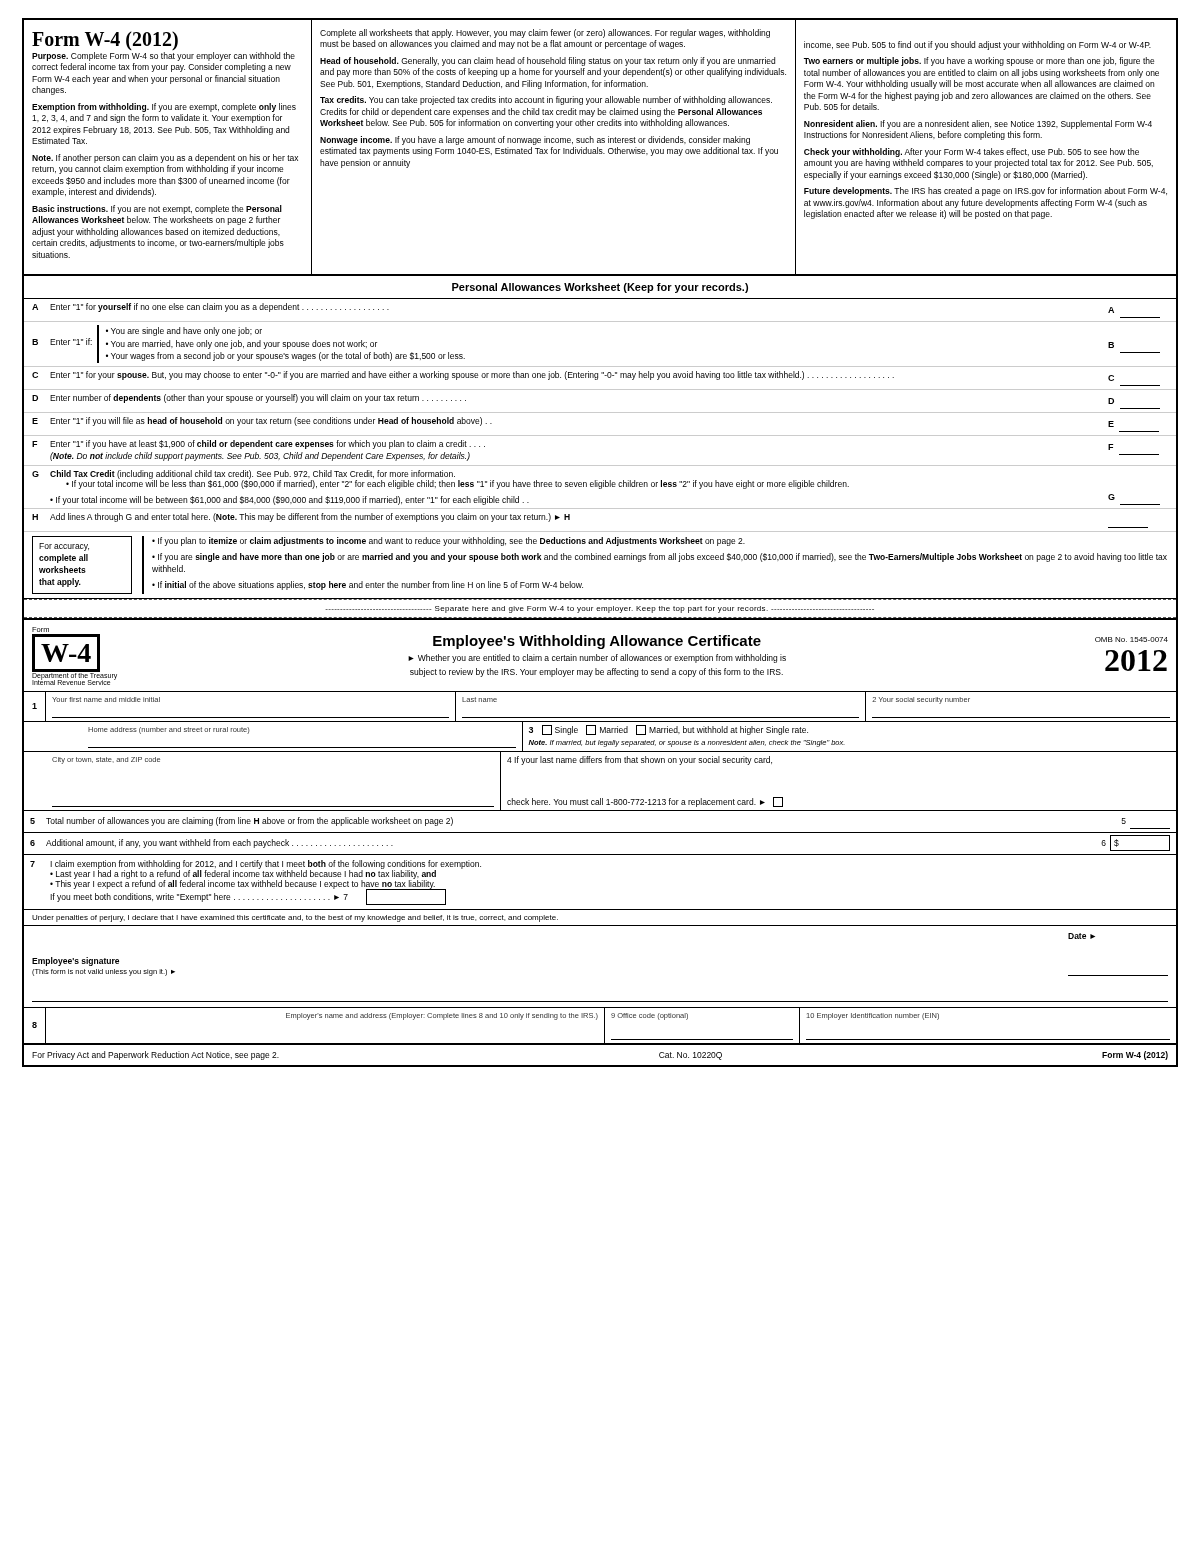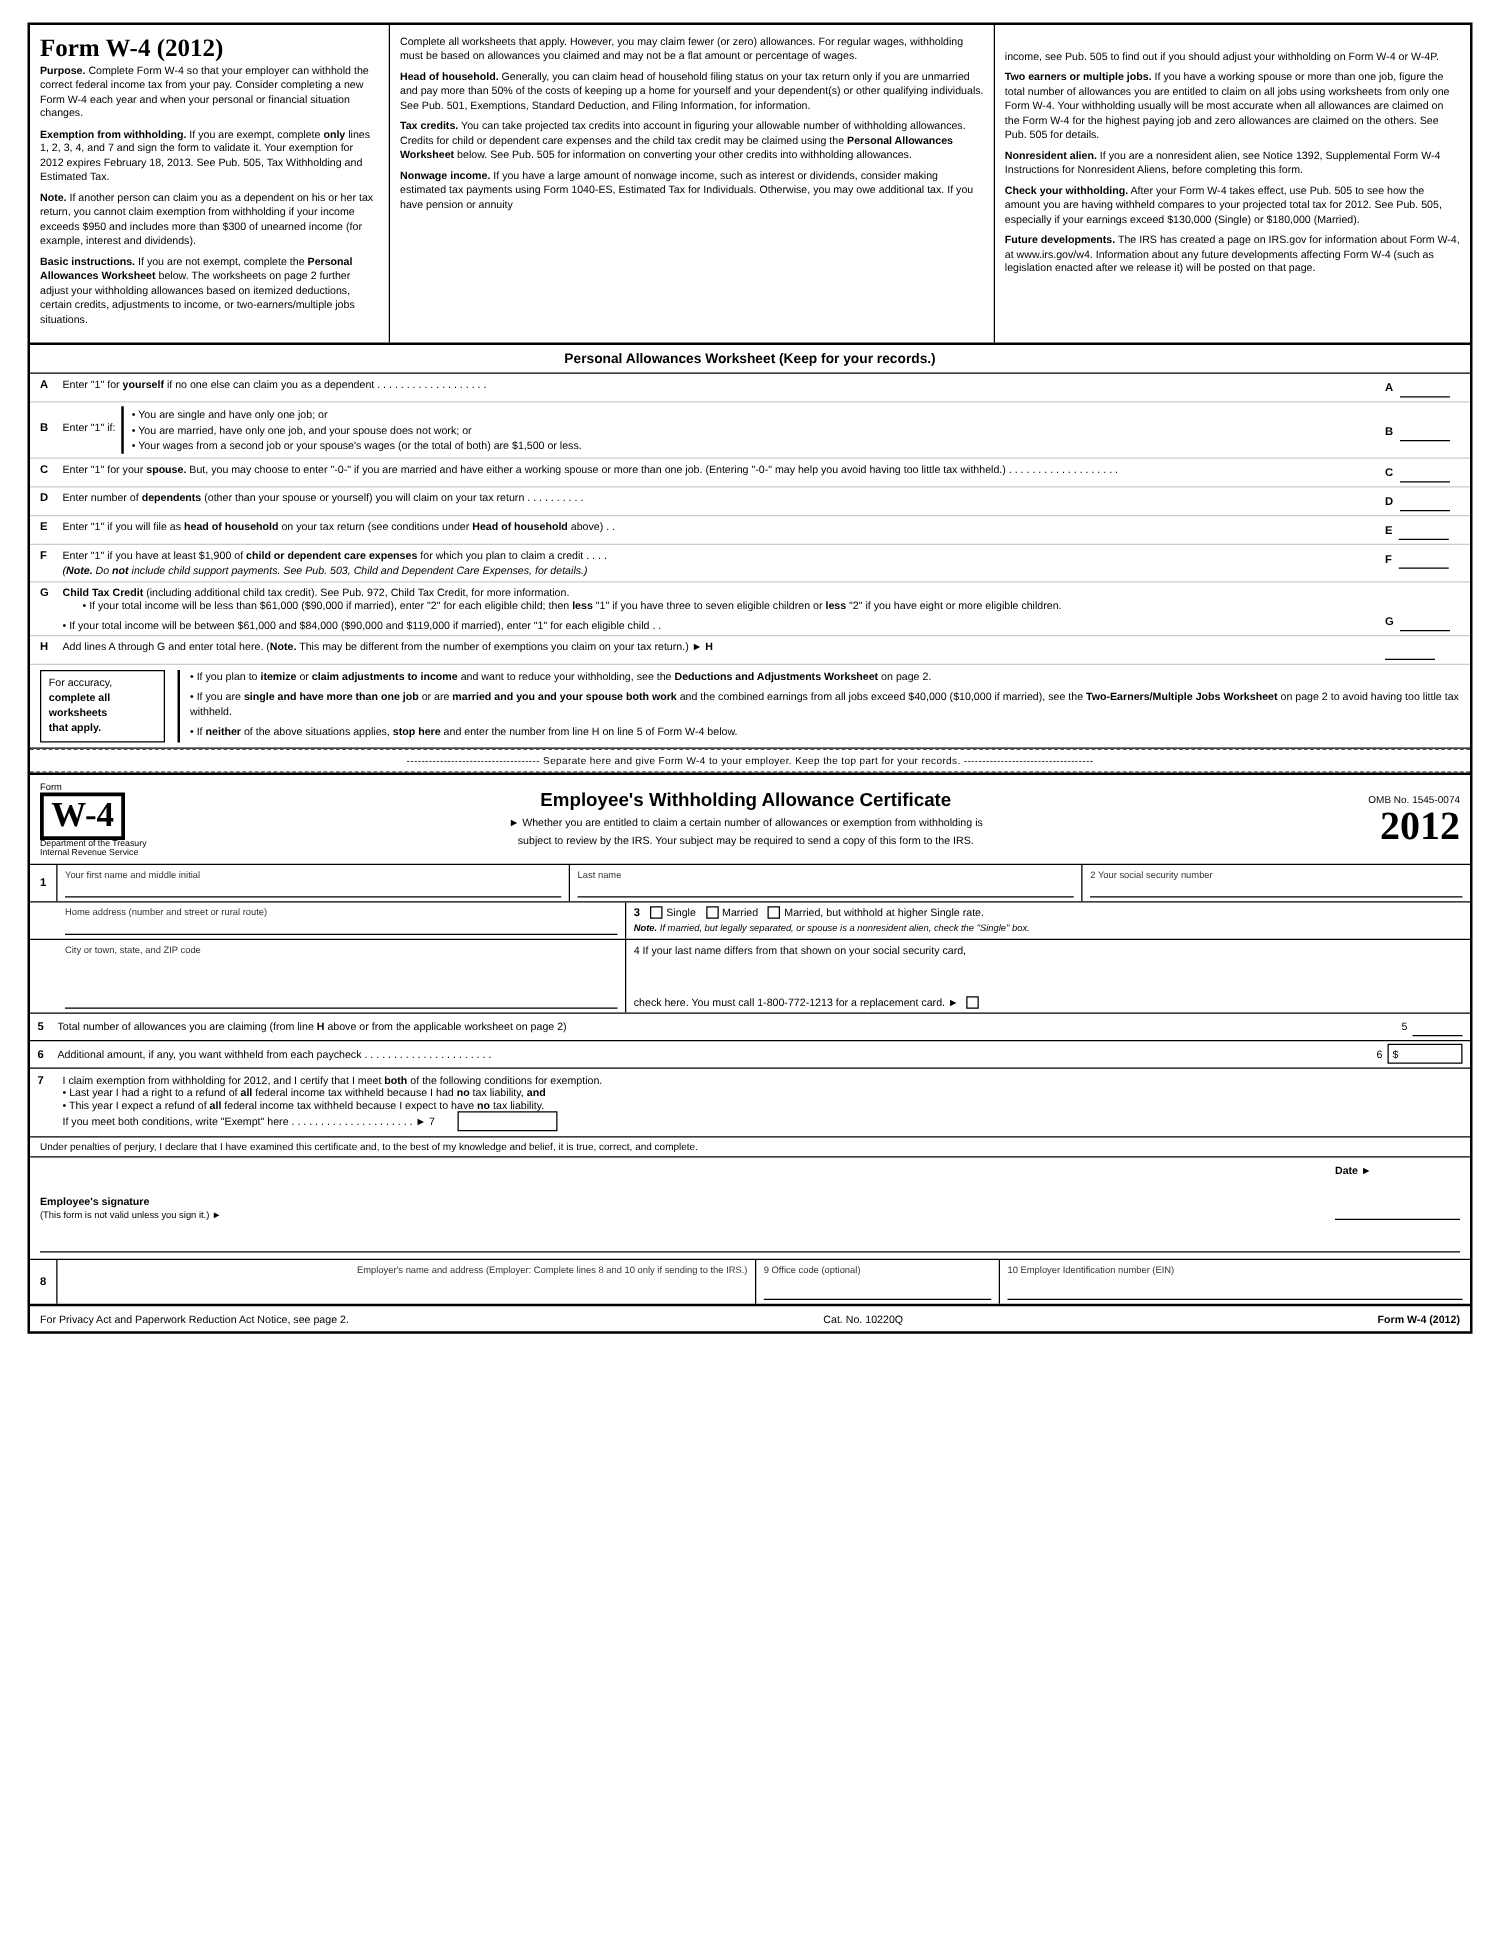--- a/index.html
+++ b/index.html
@@ -452,39 +452,39 @@
   <div class="for-accuracy-block">
     <div class="for-accuracy-left">
       For accuracy,<br>
       <b>complete all</b><br>
       <b>worksheets</b><br>
       <b>that apply.</b>
     </div>
     <div class="for-accuracy-right">
       <div>• If you plan to <b>itemize</b> or <b>claim adjustments to income</b> and want to reduce your withholding, see the <b>Deductions and Adjustments Worksheet</b> on page 2.</div>
       <div style="margin-top:4px;">• If you are <b>single and have more than one job</b> or are <b>married and you and your spouse both work</b> and the combined earnings from all jobs exceed $40,000 ($10,000 if married), see the <b>Two-Earners/Multiple Jobs Worksheet</b> on page 2 to avoid having too little tax withheld.</div>
-      <div style="margin-top:4px;">• If <b>neither</b> of the above situations applies, <b>stop here</b> and enter the number from line H on line 5 of Form W-4 below.</div>
+      <div style="margin-top:4px;">• If <b>initial</b> of the above situations applies, <b>stop here</b> and enter the number from line H on line 5 of Form W-4 below.</div>
     </div>
   </div>
 
   <div class="separator">------------------------------------ Separate here and give Form W-4 to your employer. Keep the top part for your records. -----------------------------------</div>
 
   <div class="w4-cert">
 
     <div class="w4-header">
       <div style="display:flex; flex-direction:column; align-items:flex-start; margin-right:8px;">
         <span style="font-size:7.5px;">Form</span>
         <div class="w4-logo">W-4</div>
         <span style="font-size:7px;">Department of the Treasury</span>
         <span style="font-size:7px;">Internal Revenue Service</span>
       </div>
       <div class="w4-title-block">
         <div class="w4-title">Employee's Withholding Allowance Certificate</div>
         <div class="w4-subtitle">► Whether you are entitled to claim a certain number of allowances or exemption from withholding is</div>
-        <div class="w4-subtitle">subject to review by the IRS. Your subject may be required to send a copy of this form to the IRS.</div>
+        <div class="w4-subtitle">subject to review by the IRS. Your employer may be affecting to send a copy of this form to the IRS.</div>
       </div>
       <div class="w4-omb">
         <div>OMB No. 1545-0074</div>
         <div class="w4-year">2012</div>
       </div>
     </div>
 
     <div class="form-row">
       <div class="form-cell" style="width:22px; justify-content:center; align-items:center; border-right:1px solid #000;">
         <span style="font-weight:bold; font-size:9px;">1</span>
@@ -498,21 +498,21 @@
         <div class="cell-value"></div>
       </div>
       <div class="form-cell" style="flex:1.5;">
         <span class="cell-label">2   Your social security number</span>
         <div class="cell-value"></div>
       </div>
     </div>
 
     <div class="form-row">
       <div class="form-cell" style="width:22px; border-right:none;"></div>
-      <div class="form-cell" style="flex:2; border-right:1px solid #000;">
+      <div class="form-cell" style="flex:2; border-right:1px solid #000;margin-left:36px;">
         <span class="cell-label">Home address (number and street or rural route)</span>
         <div class="cell-value"></div>
       </div>
       <div class="form-cell" style="flex:3; flex-direction:column;">
         <div class="filing-status-row">
           <span style="font-weight:bold; font-size:9px;">3</span>
           <div class="checkbox-item">
             <span class="checkbox"></span>
             <span>Single</span>
           </div>

